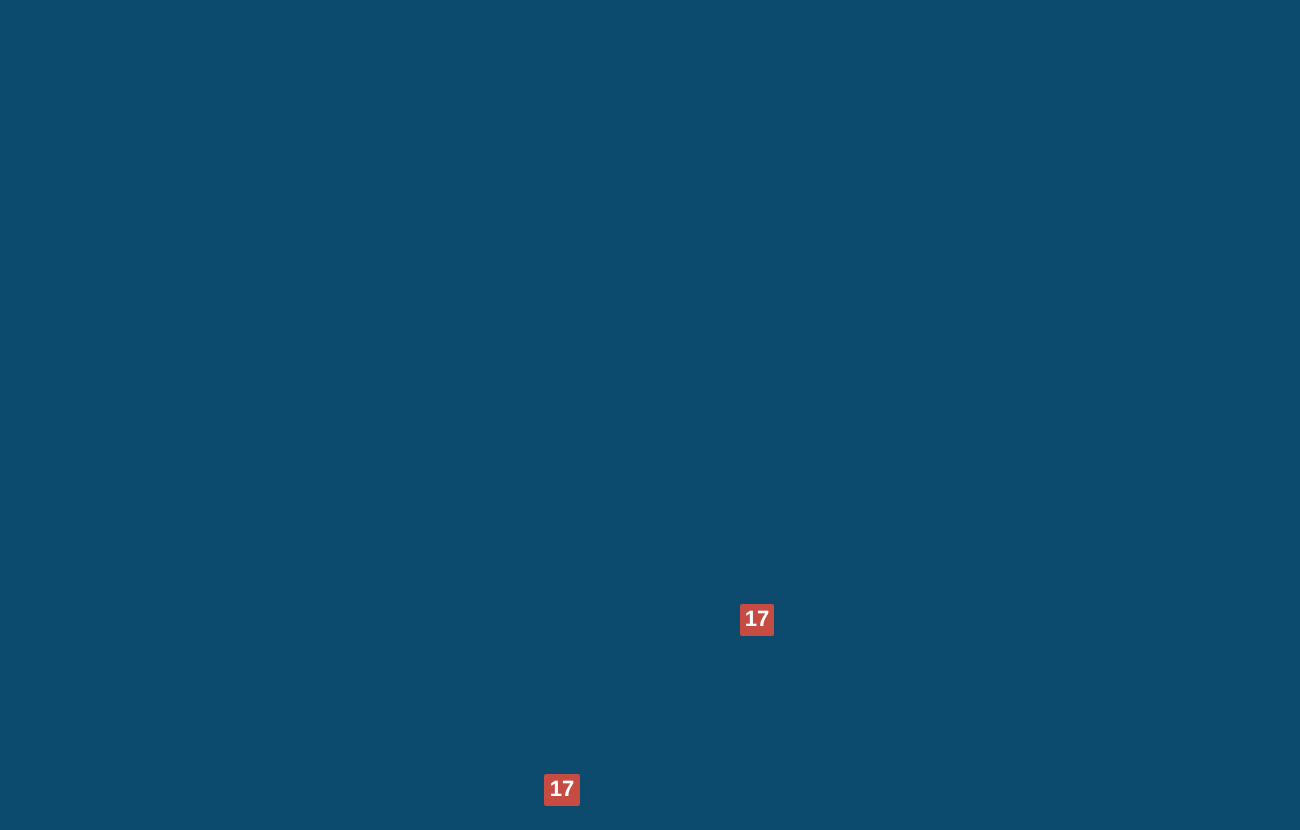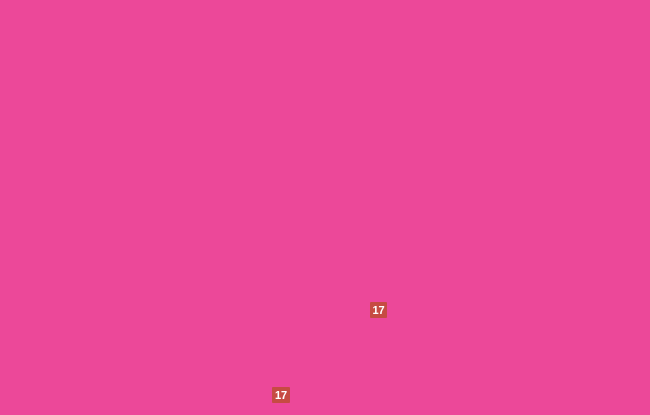--- a/index.html
+++ b/index.html
@@ -27,21 +27,21 @@
     font-family: "Liberation Sans", sans-serif;
     font-size: 11px;
     font-weight: bold;
     line-height: 1;
     user-select: none;
   }
 </style>
 </head>
 <body>
 
-<div class="screen" style="background: #ec4899;">
+<div class="screen" style="background: #0c4a6e;">
 
     <div class="marker" style="left: 370px; top: 302px; width: 17px; height: 16px; background: rgb(198, 75, 66);">
       <span class="marker-label" style="color: rgb(255, 255, 255);">17</span>
     </div>
 
     <div class="marker" style="left: 272px; top: 387px; width: 18px; height: 16px; background: rgb(198, 75, 66);">
       <span class="marker-label" style="color: rgb(255, 255, 255);">17</span>
     </div>
   </div>
 

